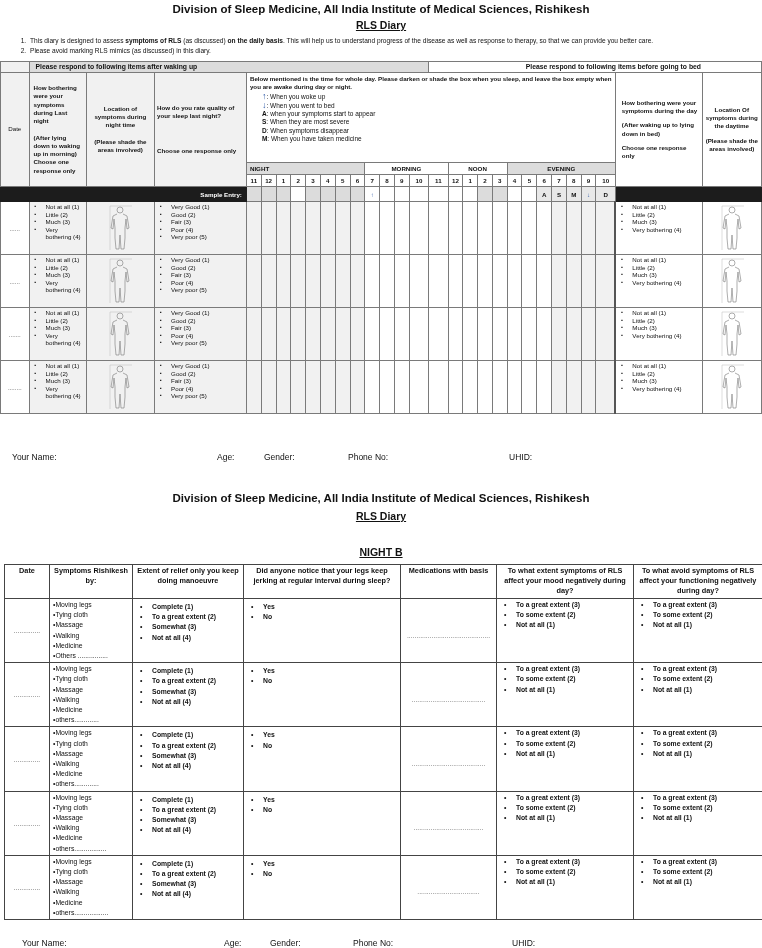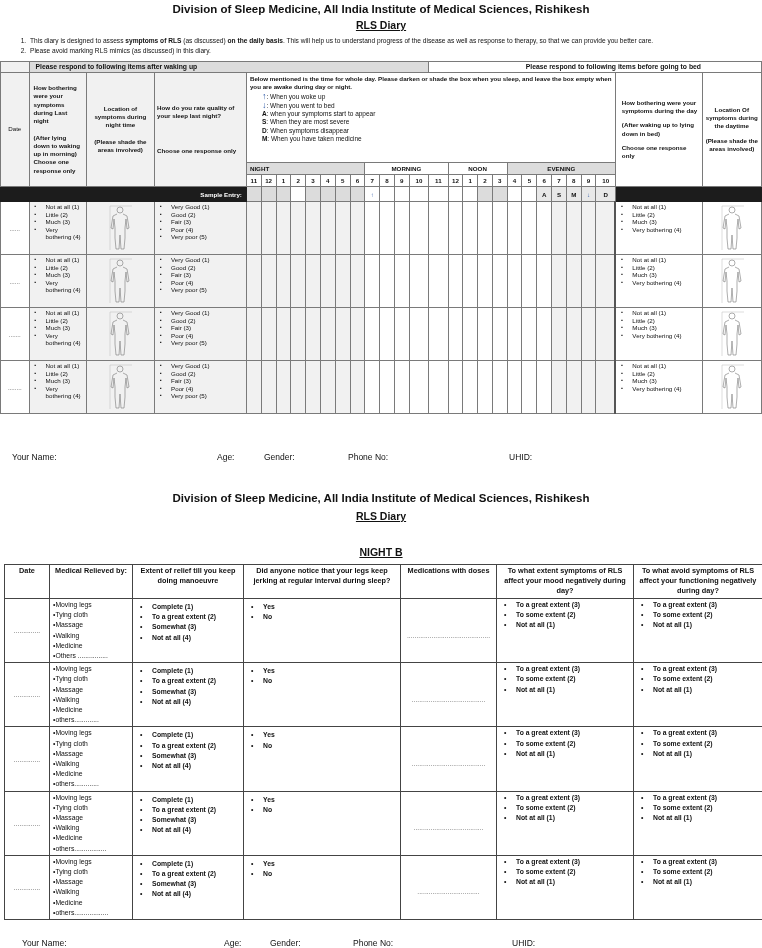--- a/index.html
+++ b/index.html
@@ -520,24 +520,24 @@
       <col style="width:83px">
       <col style="width:111px">
       <col style="width:157px">
     <col style="width:96px">
       <col style="width:137px">
       <col style="width:129px">
   </colgroup>
   <tbody id="bodyB">
       <tr class="bh">
         <td>Date</td>
-        <td>Medical Relieved by:</td>
-        <td>Extent of relief till you keep doing manoeuvre</td>
+        <td>Symptoms Rishikesh by:</td>
+        <td>Extent of relief only you keep doing manoeuvre</td>
         <td>Did anyone notice that your legs keep jerking at regular interval during sleep?</td>
-        <td>Medications with doses</td>
+        <td>Medications with basis</td>
         <td>To what extent symptoms of RLS affect your mood negatively during day?</td>
         <td>To what avoid symptoms of RLS affect your functioning negatively during day?</td>
       </tr>
       <tr class="brow">
         <td class="dots">..............</td>
         <td>
           <ul class="bul">
             <li>Moving legs</li>
             <li>Tying cloth</li>
             <li>Massage</li>

